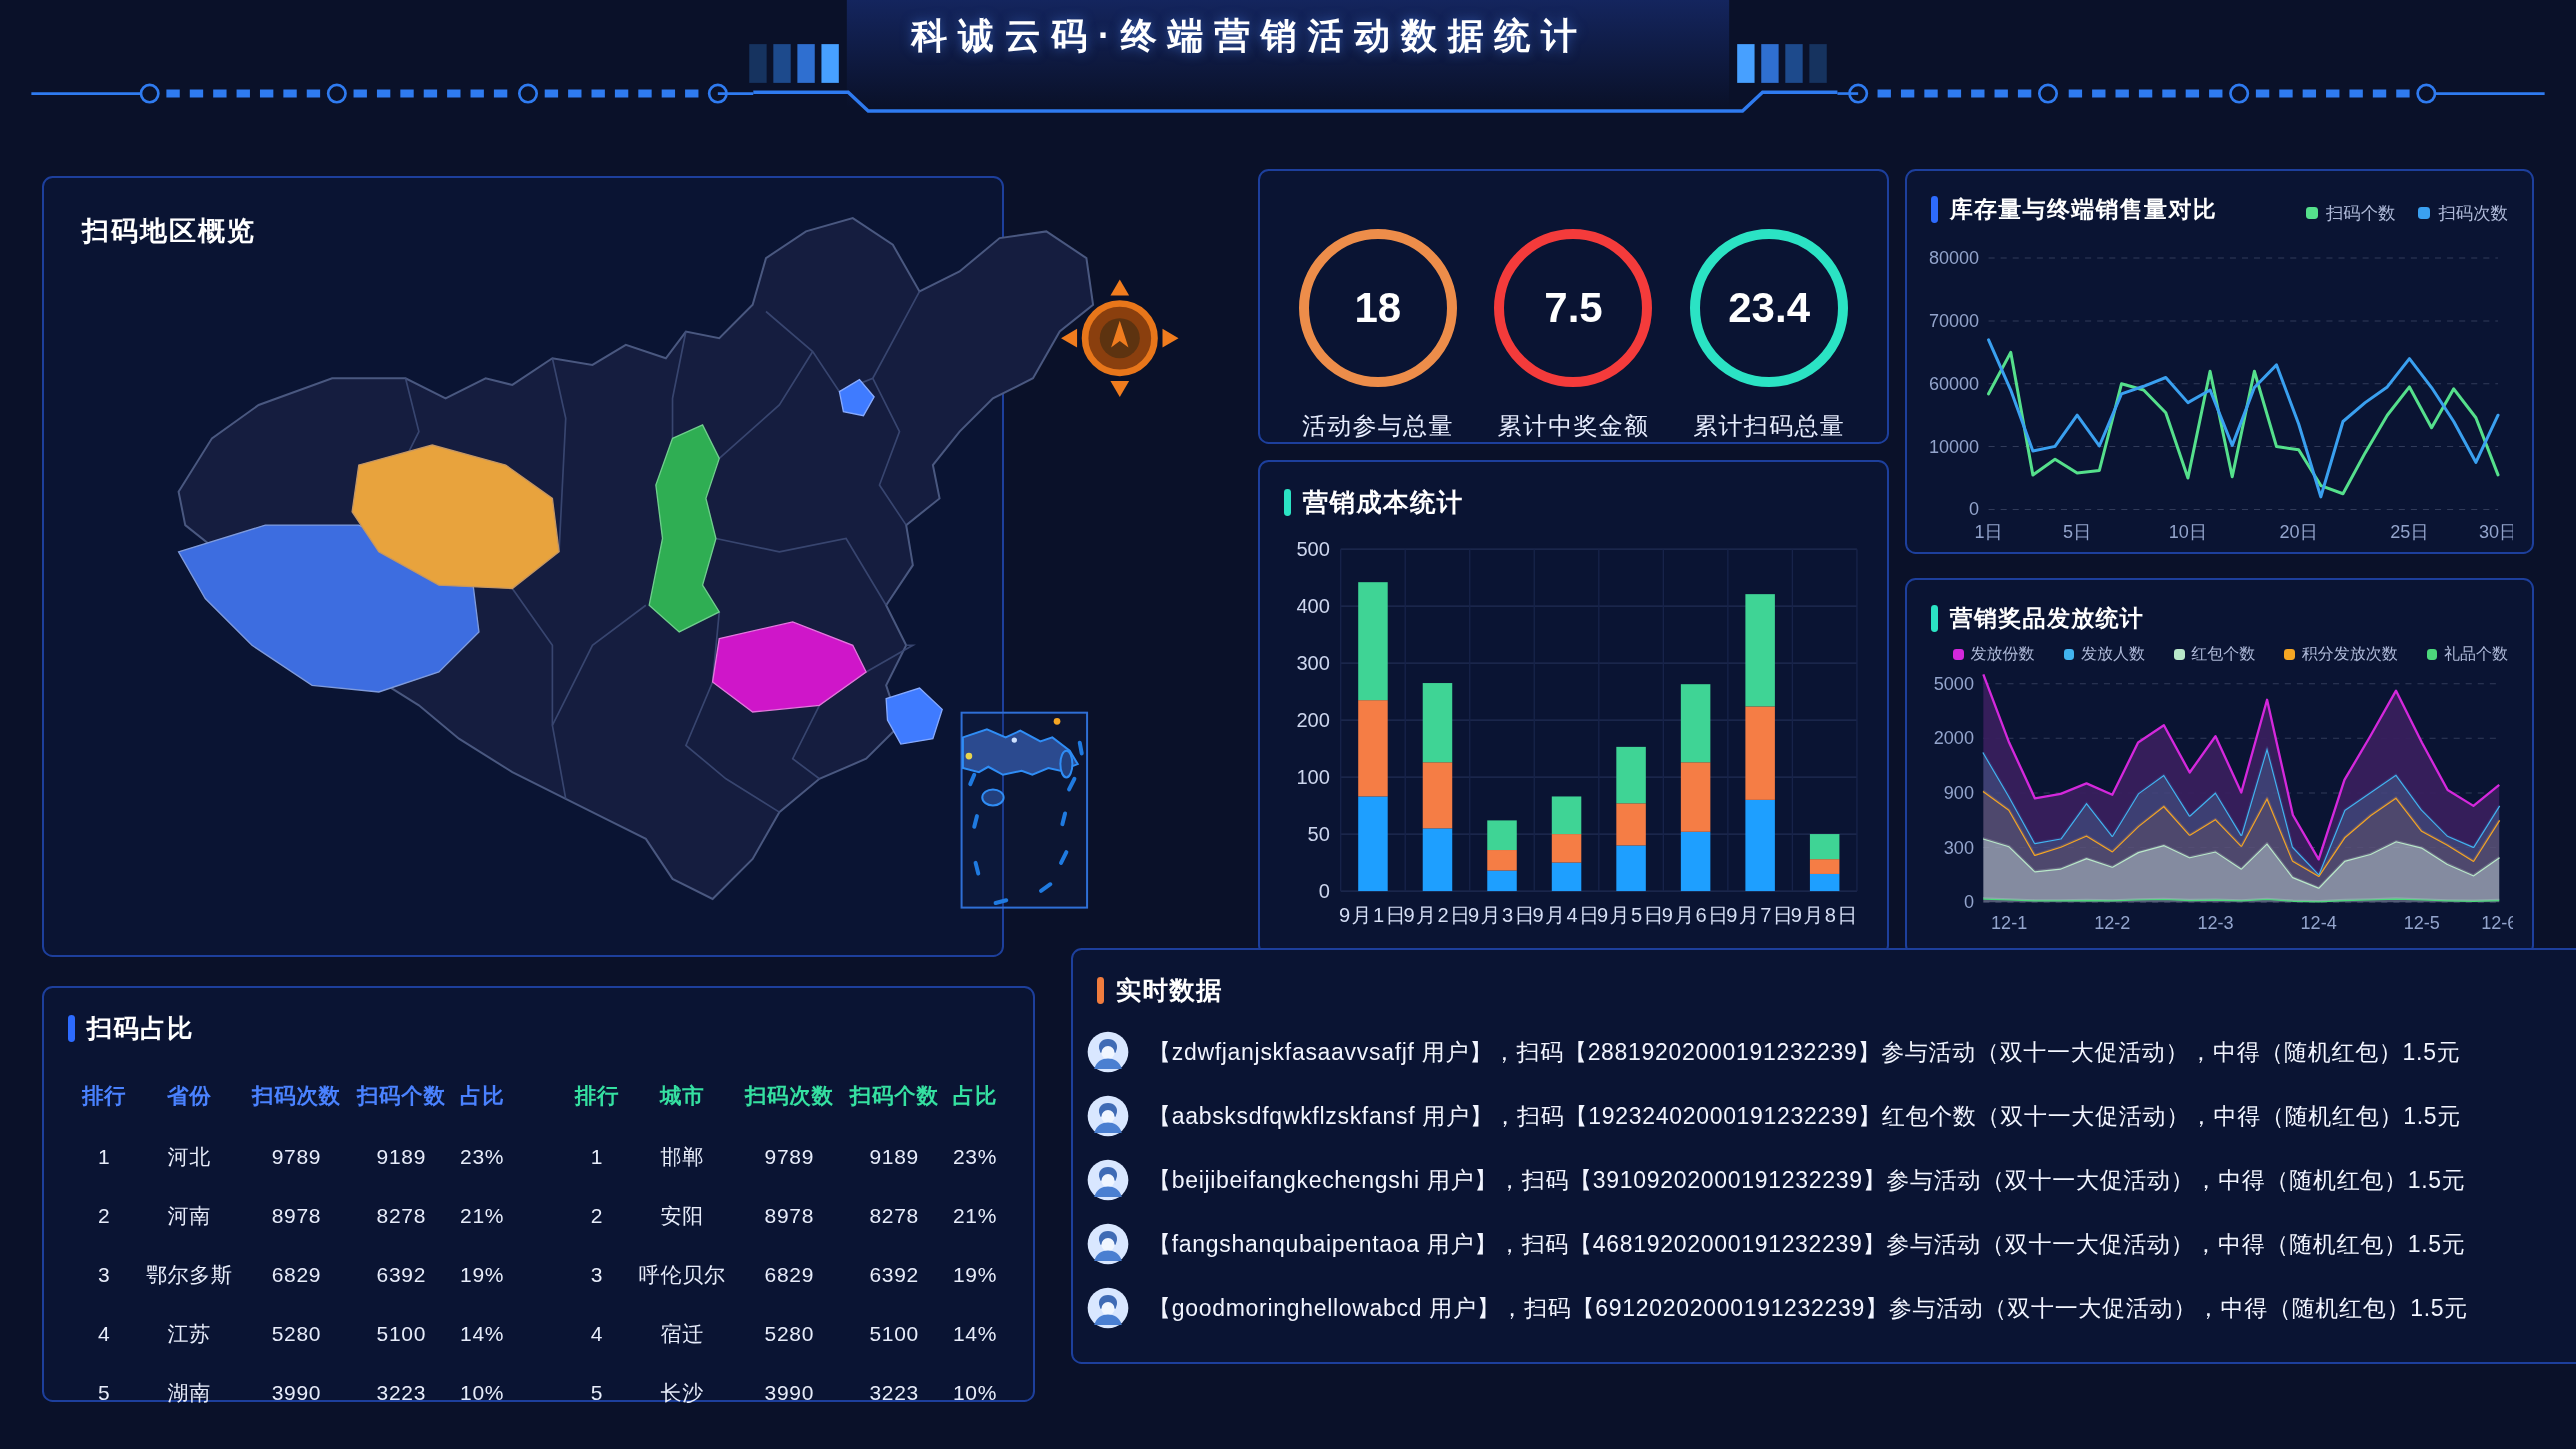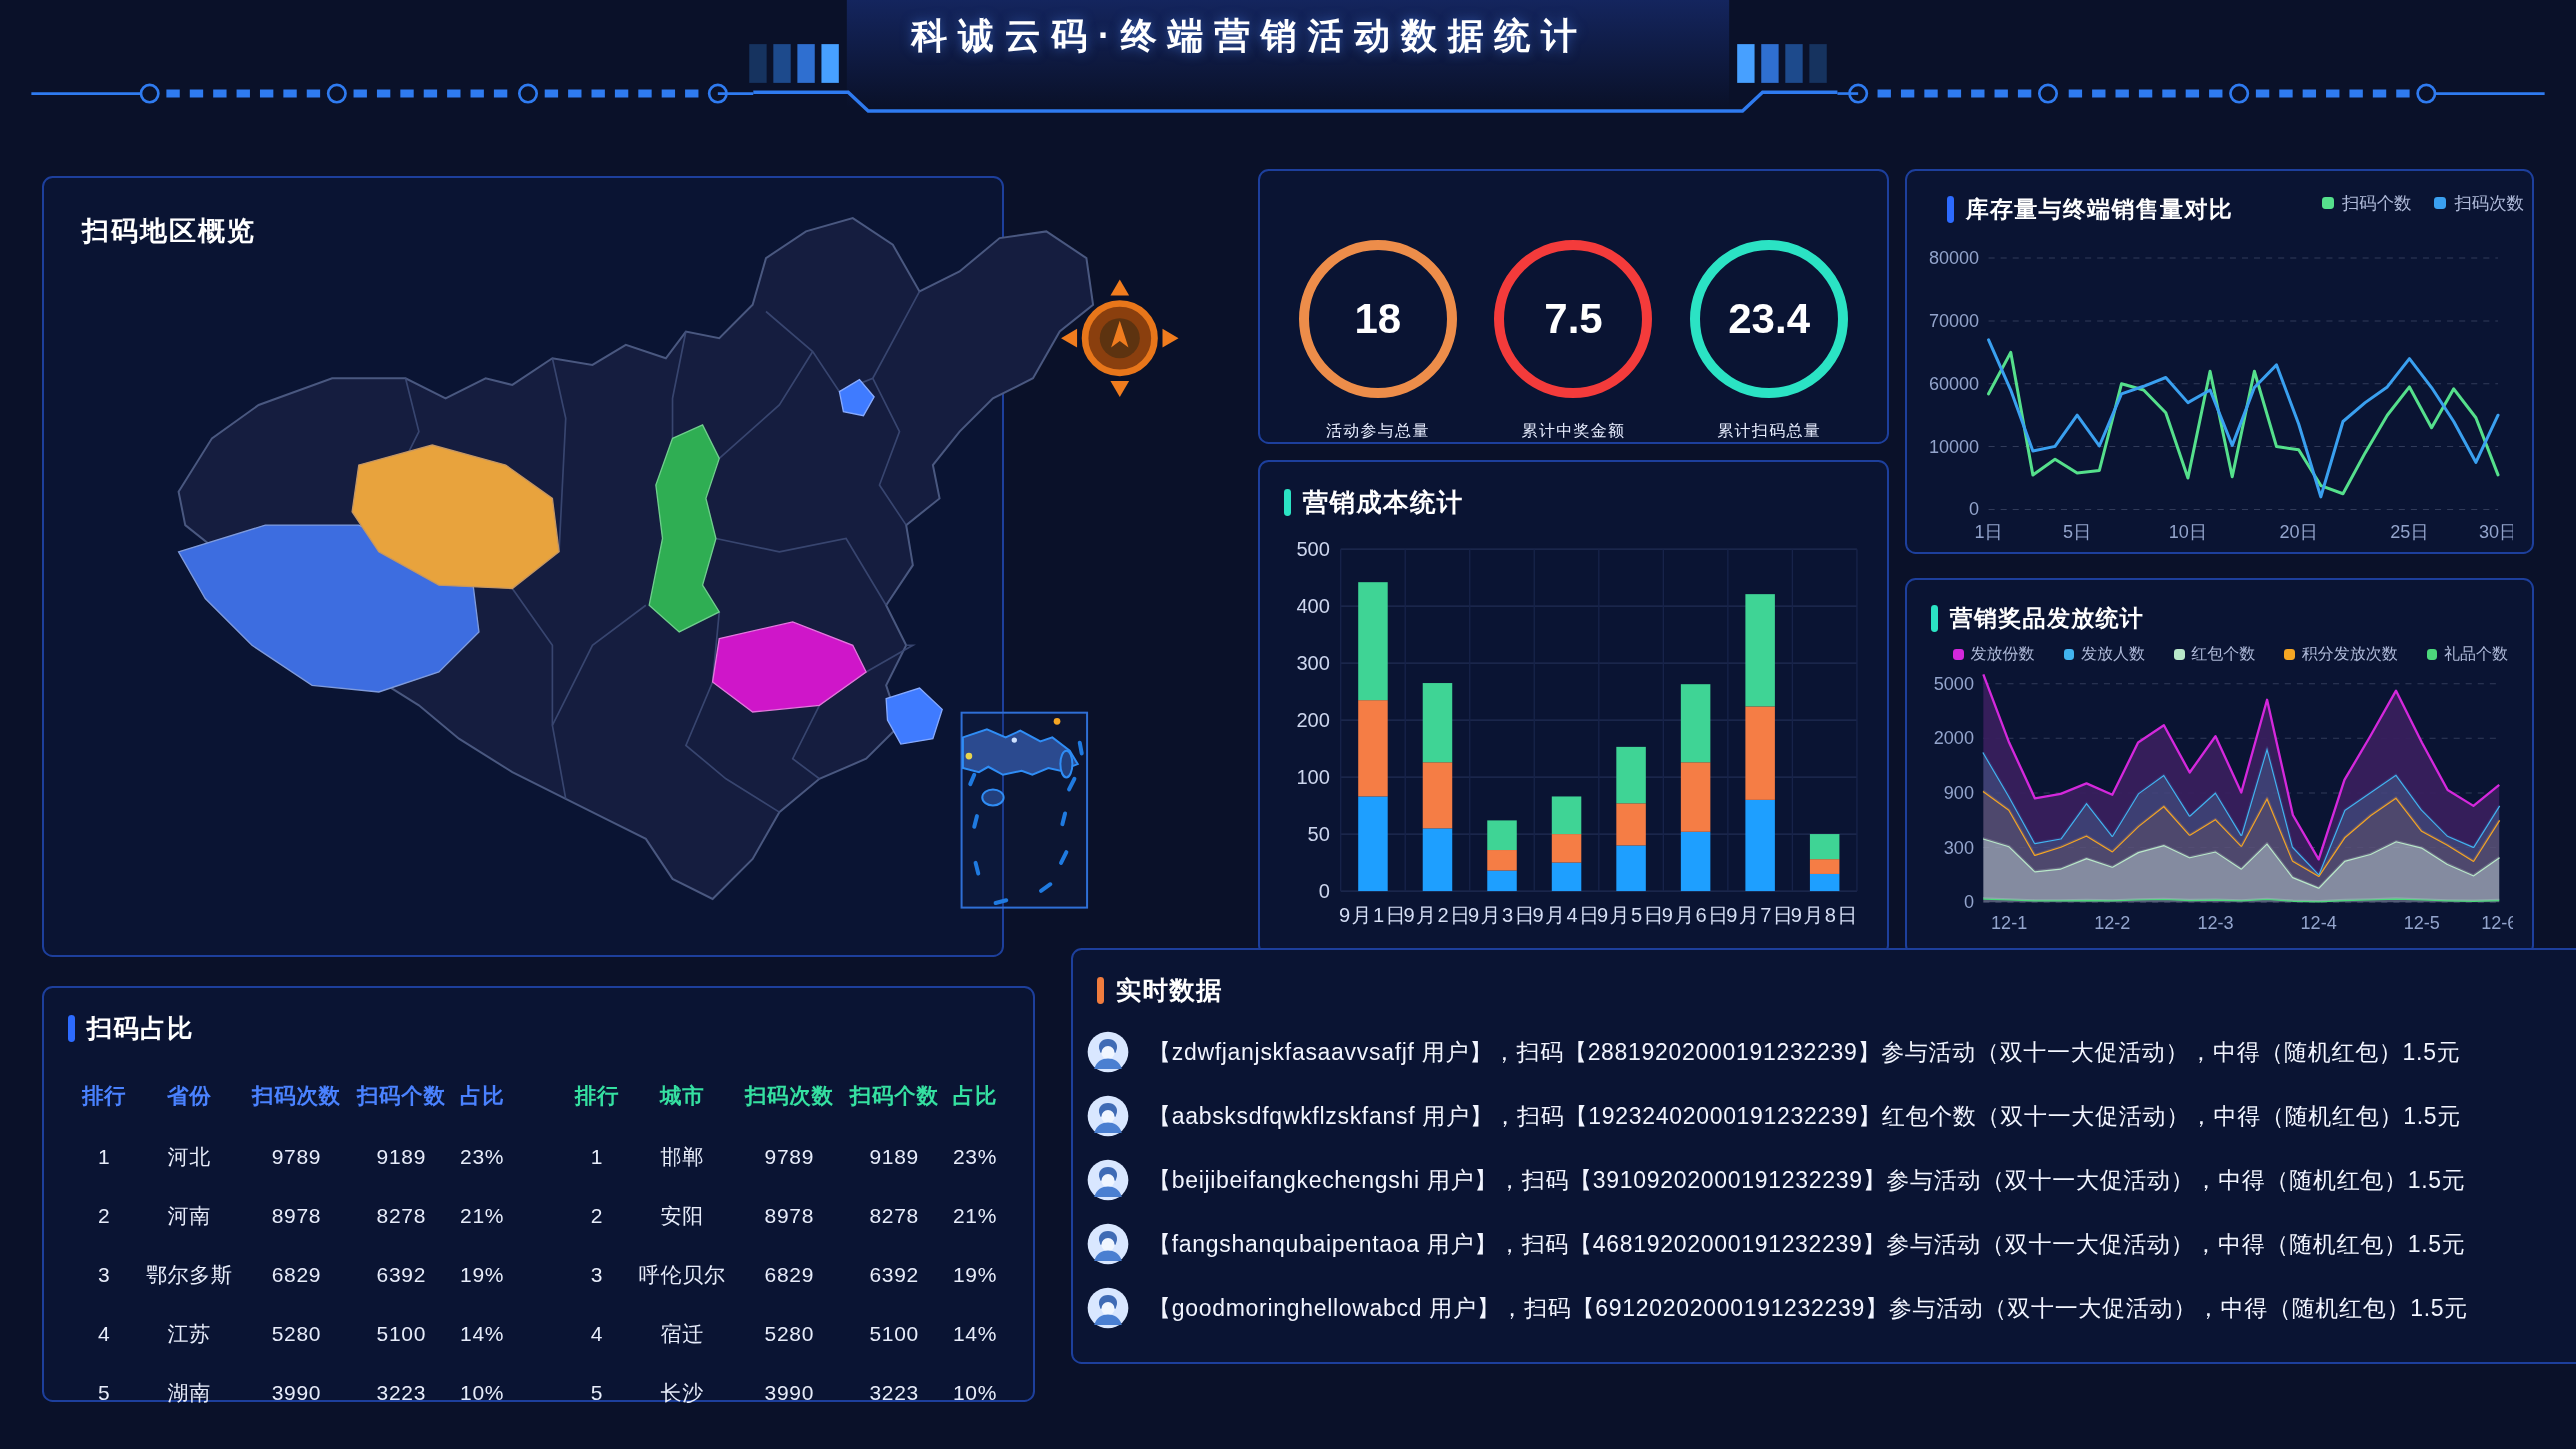--- a/index.html
+++ b/index.html
@@ -14,26 +14,26 @@
   #header{position:absolute;left:0;top:0;width:2576px;height:127px;}
   #header-title{position:absolute;left:800px;top:12px;width:899px;text-align:center;
     font-size:36px;font-weight:bold;letter-spacing:10.7px;text-shadow:0 0 12px rgba(80,140,255,.55);}
   
   #map-panel .map-title{position:absolute;left:38px;top:35px;font-size:27px;font-weight:bold;letter-spacing:2px;}
   
   #stats-body{display:flex;justify-content:space-around;align-items:flex-end;height:100%;padding:0 20px;}
   .stat{display:flex;flex-direction:column;align-items:center;}
   .ring{width:138px;height:138px;border-radius:50%;border:10.7px solid #fff;display:flex;align-items:center;justify-content:center;}
   .ring .val{font-size:42px;font-weight:bold;}
-  .slabel{margin-top:23px;font-size:16px;color:#e8eeff;letter-spacing:1.3px;}
+  .slabel{margin-top:23px;font-size:24px;color:#e8eeff;letter-spacing:1.3px;}
   
   .legend{display:flex;gap:23px;align-items:center;}
   .legend .li{display:flex;gap:8px;align-items:center;font-size:17.4px;color:#aeb9d8;}
   .legend .sw{width:12px;height:12px;border-radius:3.4px;}
-  #line-head{position:absolute;left:0;top:0;width:100%;display:flex;justify-content:space-between;align-items:flex-start;box-sizing:border-box;padding-right:24px;margin-left:16px;}
+  #line-head{position:absolute;left:0;top:0;width:100%;display:flex;justify-content:space-between;align-items:flex-end;box-sizing:border-box;padding-right:24px;}
   #area-legend{position:absolute;right:24px;top:64px;}
   #area-legend .li{font-size:16px;gap:6.7px;margin-left:6px;}
   #area-legend .sw{width:10.7px;height:10.7px;}
   
   #tables-body{display:flex;justify-content:space-between;padding:17.4px 29.5px 0 29.5px;}
   .stable{width:47%;}
   .trow{display:grid;grid-template-columns:14% 25% 24% 24% 13%;text-align:center;align-items:center;height:59px;}
   .trow.head{height:64px;font-weight:bold;}
   .trow div{font-size:21px;color:#e7ecfa;letter-spacing:0.7px;}
   .stable.left .head div{color:#4a82ff;font-size:21.5px;}

